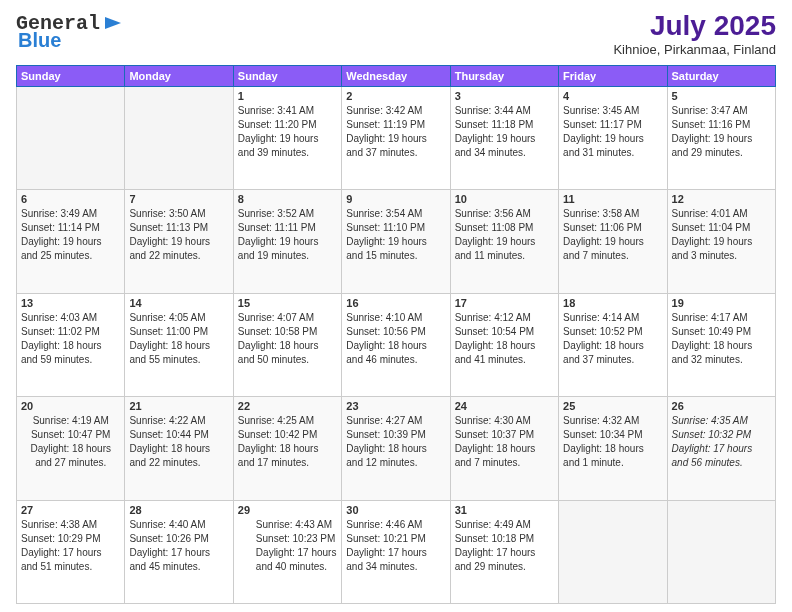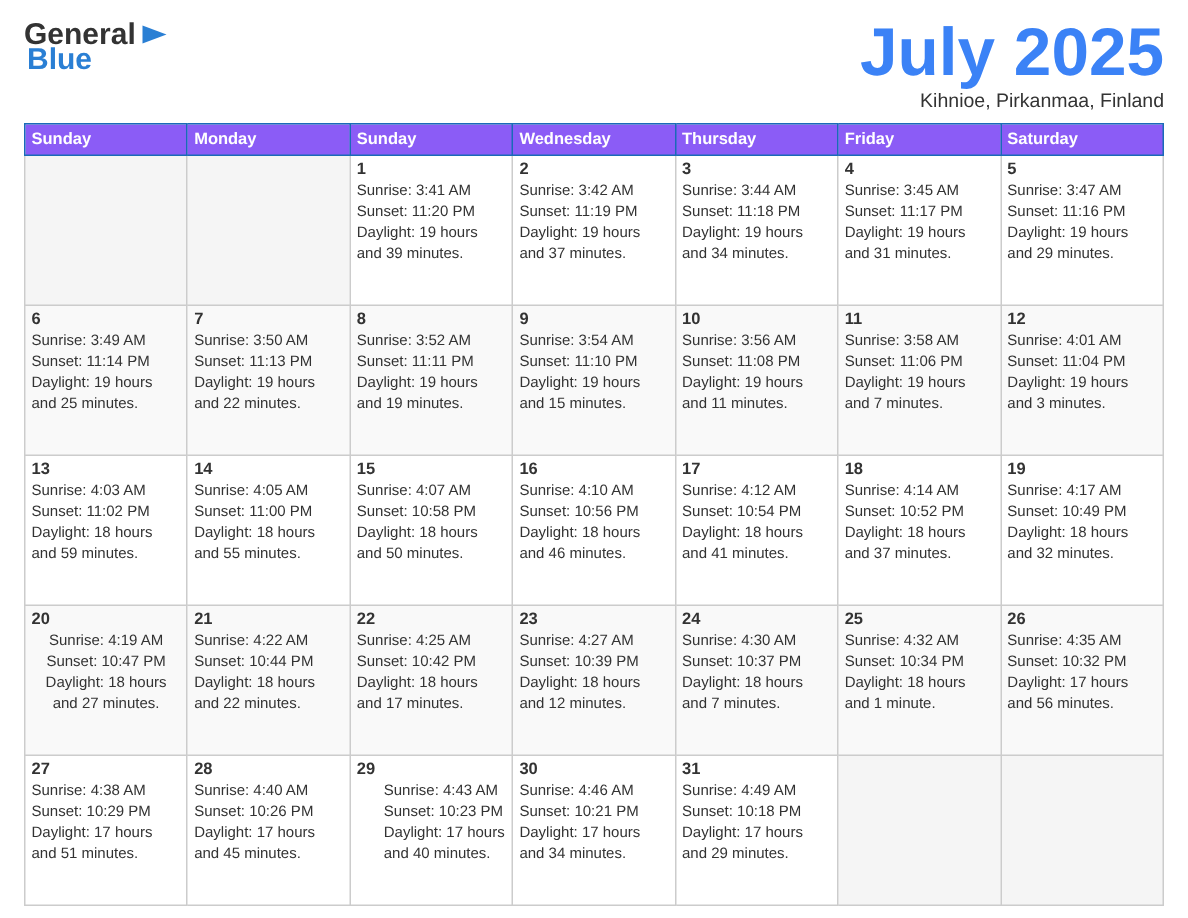--- a/index.html
+++ b/index.html
@@ -25,23 +25,23 @@
     }
     .logo {
       display: flex;
       flex-direction: column;
       align-items: flex-start;
     }
     .header-right {
       text-align: right;
     }
     .month-title {
-      font-size: 45px;
+      font-size: 28px;
       font-weight: bold;
-      color: #3b82f6;
+      color: #4c1d95;
       line-height: 1;
     }
     .location {
       font-size: 13px;
       color: #333;
       margin-top: 2px;
     }
     .calendar {
       flex: 1;
       border: 1px solid #ccc;
@@ -85,21 +85,21 @@
       color: #333;
     }
   </style>
 </head>
 <body>
 
 <div class="page">
   <div class="header">
     <div class="logo">
       <div style="display:flex;align-items:center;">
-        <span style="font-size:20px;font-weight:bold;color:#333;">General</span>
+        <span style="font-size:20px;font-weight:bold;color:#333;font-family:Liberation Mono, monospace;">General</span>
         <svg width="22" height="18" viewBox="0 0 22 18" style="margin-left:1px;">
           <polygon points="4,2 20,8 4,14" fill="#2a7fd4"></polygon>
         </svg>
       </div>
       <span style="font-size:20px;font-weight:bold;color:#2a7fd4;margin-top:-6px;padding-left:2px;">Blue</span>
     </div>
     <div class="header-right">
       <div class="month-title">July 2025</div>
       <div class="location">Kihnioe, Pirkanmaa, Finland</div>
     </div>
@@ -297,21 +297,21 @@
           </td>
           <td>
             <span class="day-num">25</span>
             <div class="day-detail" style="white-space: pre-line;">Sunrise: 4:32 AM
 Sunset: 10:34 PM
 Daylight: 18 hours
 and 1 minute.</div>
           </td>
           <td>
             <span class="day-num">26</span>
-            <div class="day-detail" style="white-space: pre-line;">Sunrise: 4:35 AM
+            <div class="day-detail" style="white-space: pre-line; font-style: italic;">Sunrise: 4:35 AM
 Sunset: 10:32 PM
 Daylight: 17 hours
 and 56 minutes.</div>
           </td>
         </tr>
         <tr>
           <td>
             <span class="day-num">27</span>
             <div class="day-detail" style="white-space: pre-line;">Sunrise: 4:38 AM
 Sunset: 10:29 PM

